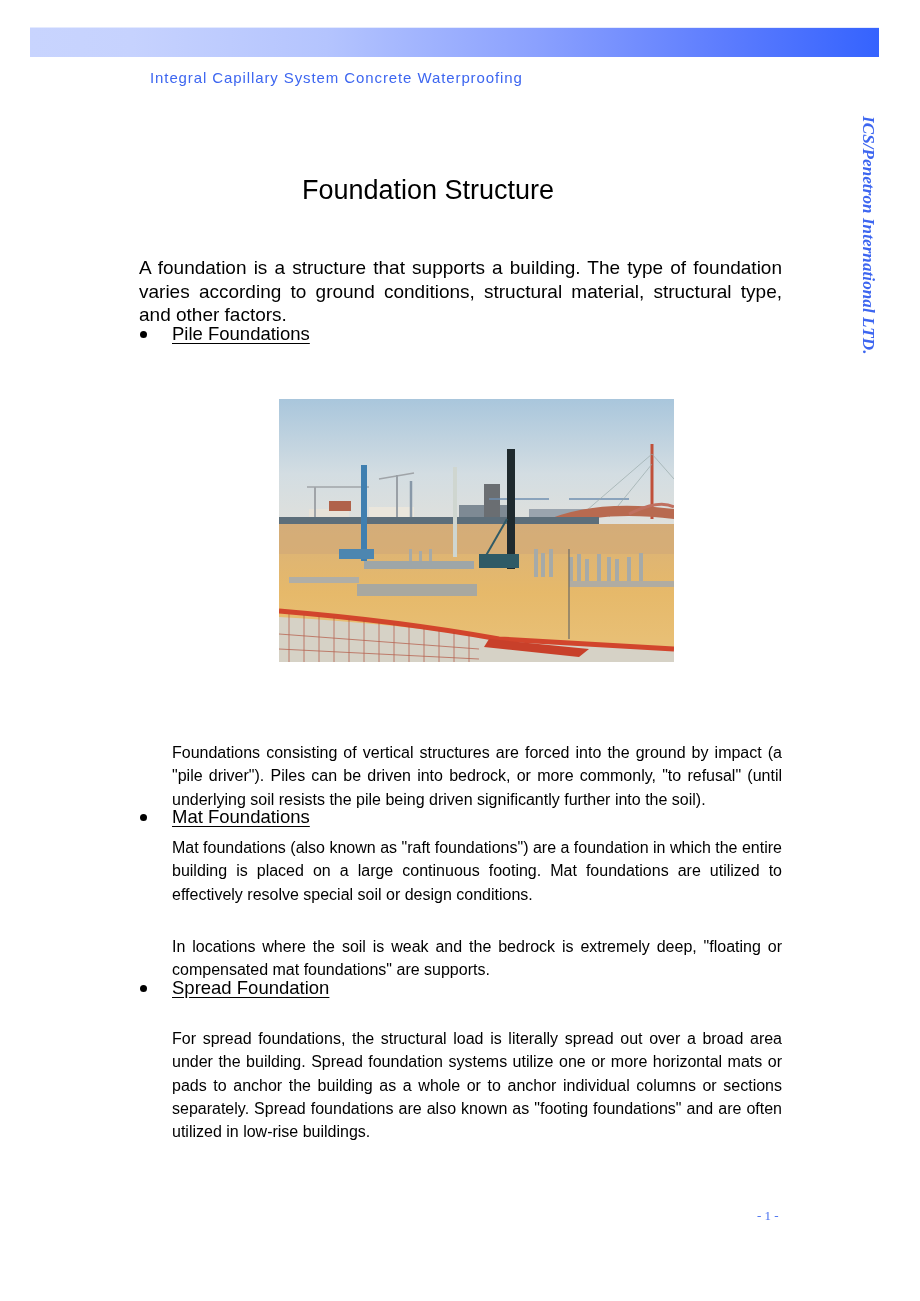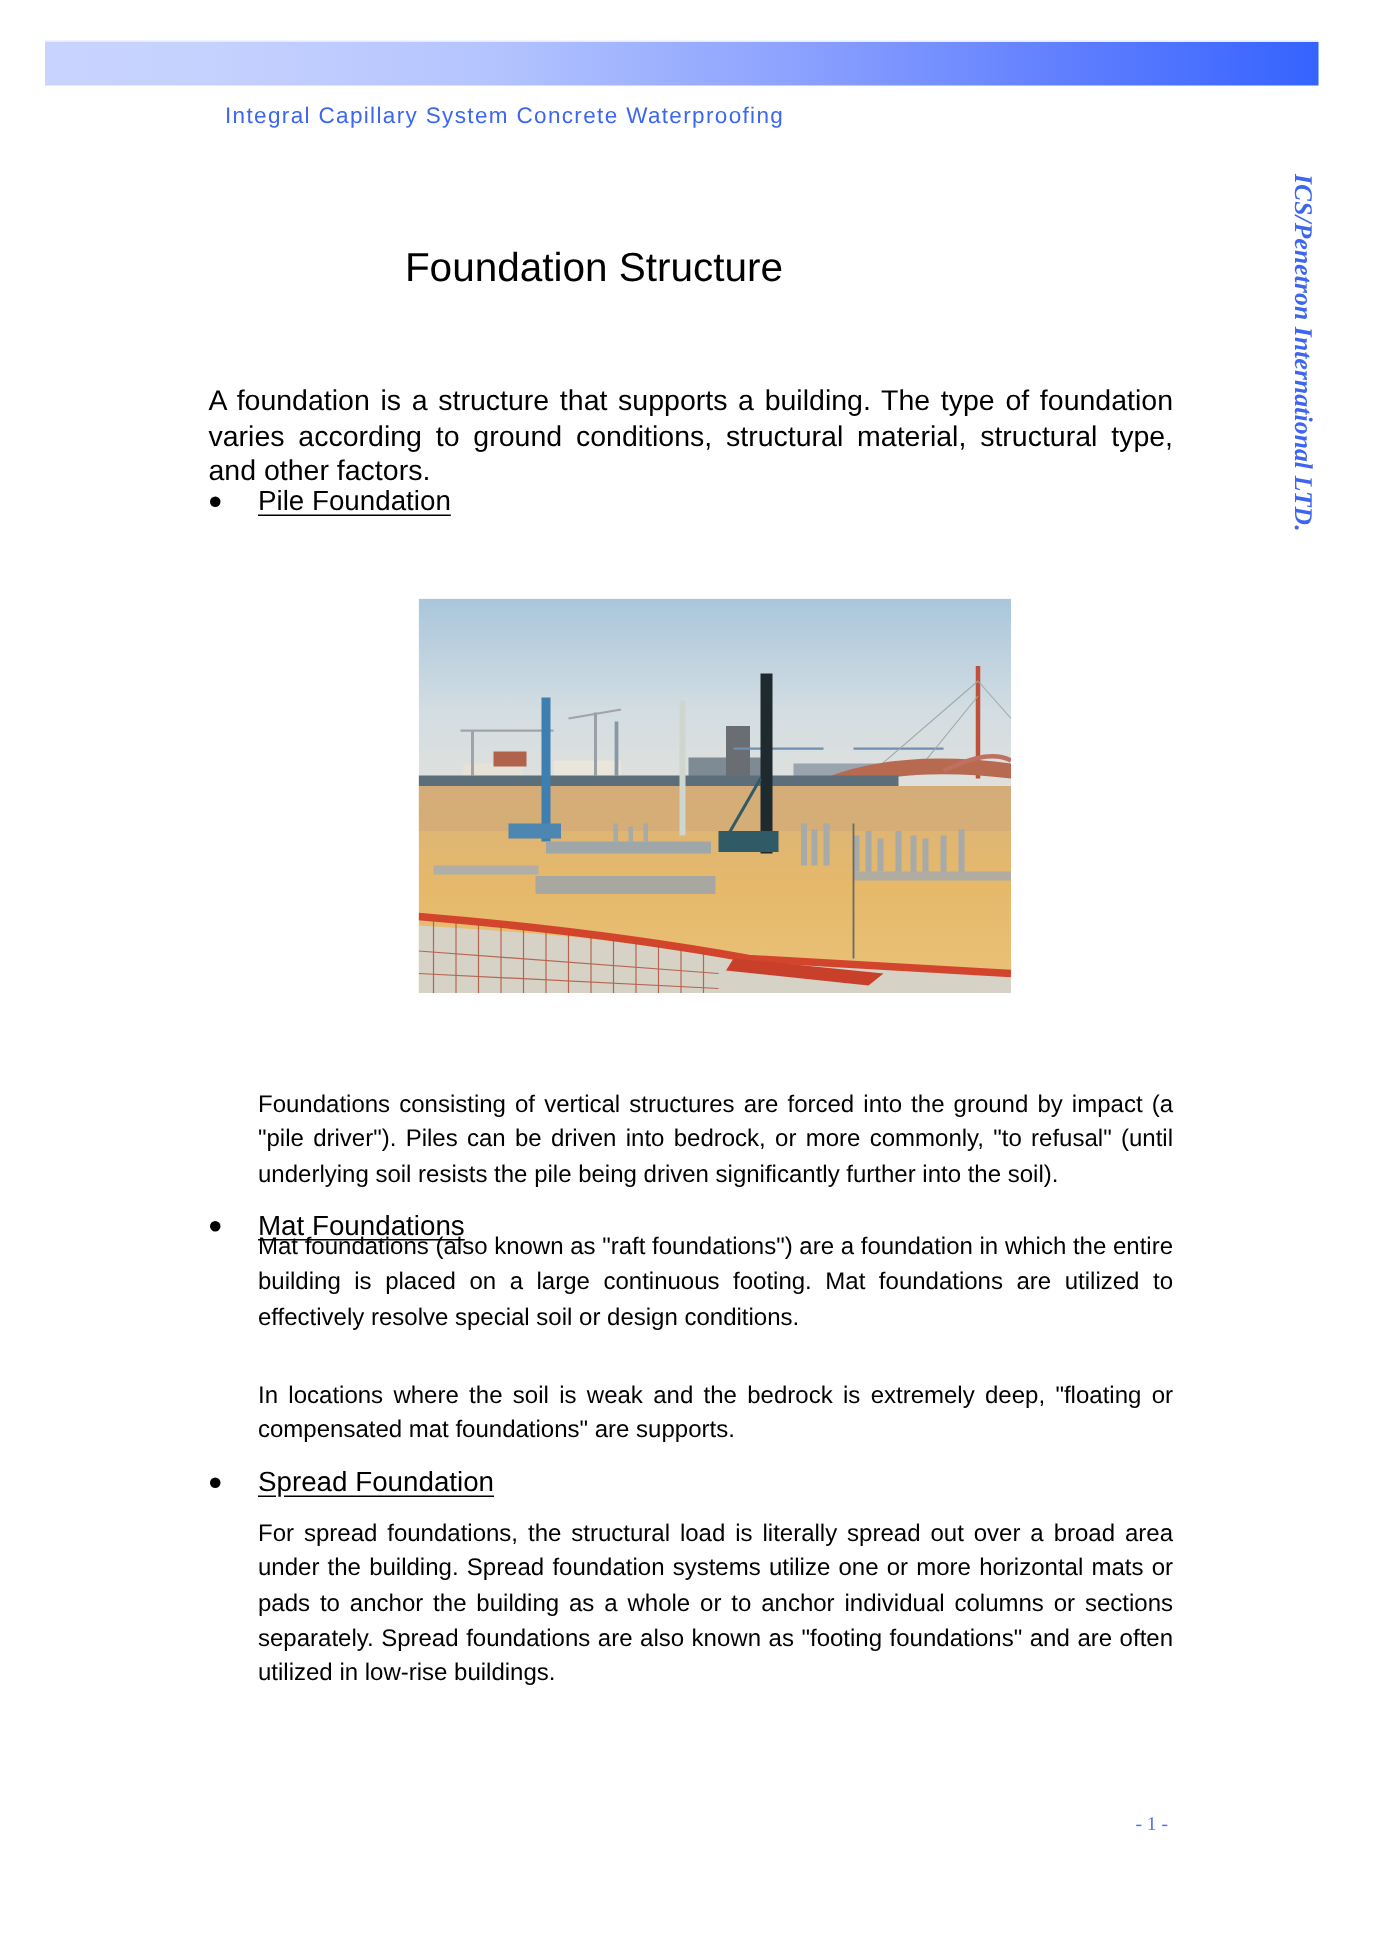--- a/index.html
+++ b/index.html
@@ -43,24 +43,25 @@
       font-weight: bold;
       font-size: 17px;
       color: #3d66f0;
       white-space: nowrap;
       letter-spacing: 0.1px;
     }
     .page-title {
       position: absolute;
       left: 0;
       width: 792px;
-      top: 163px;
+      top: 175px;
       text-align: center;
       font-size: 27px;
       color: #000;
+      padding-left: 32px;
     }
     .content {
       position: absolute;
       left: 139px;
       width: 643px;
       font-size: 19px;
       line-height: 23.5px;
       text-align: justify;
     }
     .intro {
@@ -89,20 +90,21 @@
       text-decoration: underline;
       text-underline-offset: 3px;
     }
     .para {
       position: absolute;
       left: 172px;
       width: 610px;
       font-size: 16px;
       line-height: 23.3px;
       text-align: justify;
+      margin-top: 16px;
     }
     .photo {
       position: absolute;
       left: 279px;
       top: 399px;
       width: 395px;
       height: 263px;
       overflow: hidden;
     }
     .page-number {
@@ -122,21 +124,21 @@
 <div class="header-subtitle">Integral Capillary System Concrete Waterproofing</div>
 
 <div class="side-title">ICS/Penetron International LTD.</div>
 
 <div class="page-title">Foundation Structure</div>
 
 <div class="content intro">A foundation is a structure that supports a building. The type of foundation varies according to ground conditions, structural material, structural type, and other factors.</div>
 
 <div class="bullet-row" style="top:322px;">
   <span class="bullet-dot"></span>
-  <span class="bullet-label">Pile Foundation</span>
+  <span class="bullet-label">Pile Foundations</span>
 </div>
 
 <div class="photo">
   <svg width="395" height="263" viewBox="0 0 395 263" xmlns="http://www.w3.org/2000/svg">
     <defs>
       <linearGradient id="sky" x1="0" y1="0" x2="0" y2="1">
         <stop offset="0" stop-color="#a9c6dc"></stop>
         <stop offset="0.6" stop-color="#d3dde2"></stop>
         <stop offset="1" stop-color="#dfe0dc"></stop>
       </linearGradient>

